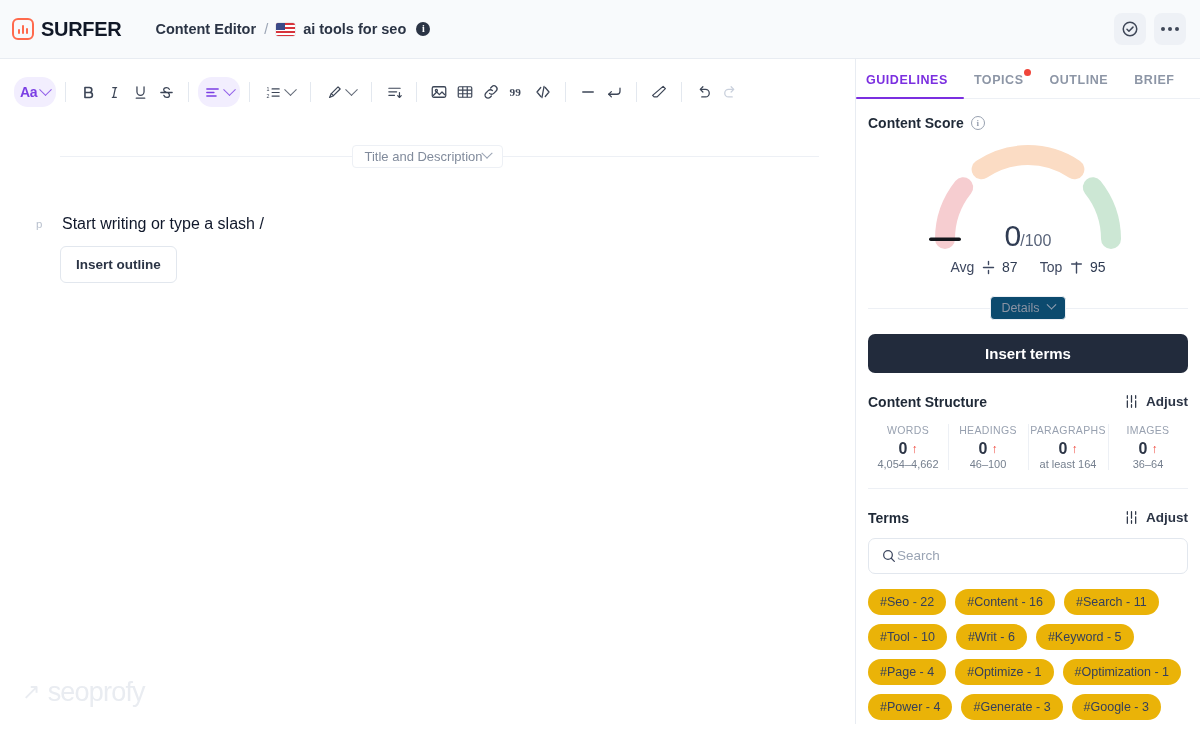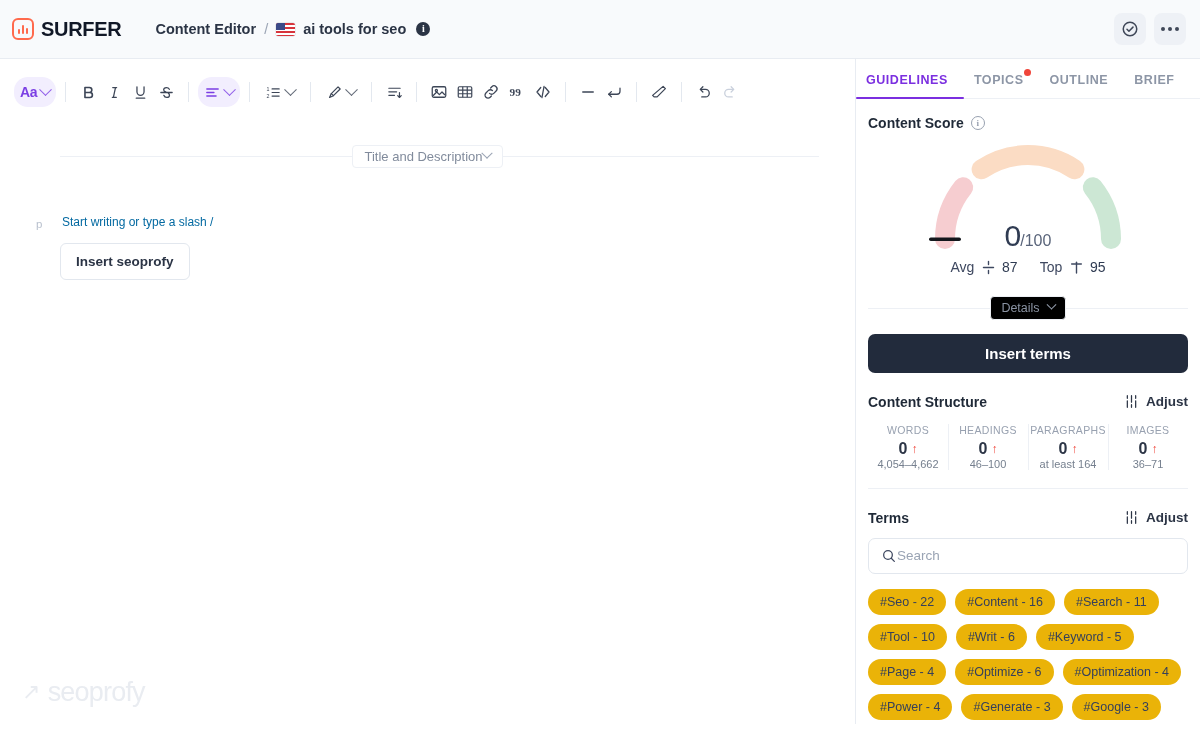--- a/index.html
+++ b/index.html
@@ -97,21 +97,21 @@
     position: relative; z-index: 2; background: #fff; padding: 3px 11px;
     border: 1px solid #edf0f5; border-radius: 4px;
     font-size: 13px; color: #818b9c;
     display: inline-flex; align-items: center; gap: 0; cursor: pointer;
   }
   .title-pill .chev2 { width: 8px; height: 8px; border-right: 1.4px solid #9aa4b4;
         border-bottom: 1.4px solid #9aa4b4; transform: rotate(45deg) translate(-2px,-2px); }
 
   .para-row { display: flex; align-items: flex-start; margin-top: 46px; }
   .para-tag { width: 26px; font-size: 11.5px; color: #b9c1ce; padding-top: 3px; }
-  .placeholder { font-size: 12px; color: #0369a1; }
+  .placeholder { font-size: 16px; color: #0f172a; }
   .started { font-size: 14px; color: #c1c8d4; margin: 24px 0 0 24px; }
   .outline-btn {
     margin: 13px 0 0 24px; display: inline-block;
     border: 1px solid #e2e7ee; border-radius: 6px; background: #fff;
     padding: 10px 15px; font-size: 13.5px; font-weight: bold; color: #2b3445;
     cursor: pointer;
   }
   .watermark {
     position: absolute; left: 22px; bottom: 16px;
     display: flex; align-items: center; gap: 8px;
@@ -164,21 +164,21 @@
   }
   .avgtop span.v { color: #2f3b52; }
   .avgtop .ic { display: inline-flex; align-items: center; justify-content: center;
                 width: 14px; height: 16px; vertical-align: -3px; margin: 0 3px; }
 
   .details-row { position: relative; height: 28px; margin-top: 18px;
                  display: flex; align-items: center; justify-content: center; }
   .details-row:before { content:""; position: absolute; left: 0; right: 0; top: 50%;
                         border-top: 1px solid #edf0f5; }
   .details-pill {
-    position: relative; z-index: 2; background: #000000; border: 1px solid #edf0f5;
+    position: relative; z-index: 2; background: #0c4a6e; border: 1px solid #edf0f5;
     border-radius: 4px; padding: 4px 10px; font-size: 12.5px; color: #8a93a3;
     display: inline-flex; align-items: center; gap: 8px; cursor: pointer;
   }
   .details-pill .chev2 { width: 7px; height: 7px; border-right: 1.4px solid #9aa4b4;
         border-bottom: 1.4px solid #9aa4b4; transform: rotate(45deg) translate(-2px,-2px); }
 
   .insert-terms {
     display: block; width: 100%; margin-top: 12px;
     background: #222b3c; color: #fff; border: none; border-radius: 7px;
     height: 39px; font-size: 15px; font-weight: bold; cursor: pointer;
@@ -402,21 +402,21 @@
             <span>Title and Description</span>
             <span class="chev2"></span>
           </div>
         </div>
 
         <div class="para-row">
           <div class="para-tag">p</div>
           <div class="placeholder">Start writing or type a slash /</div>
         </div>
 
-        <div class="outline-btn">Insert seoprofy</div>
+        <div class="outline-btn">Insert outline</div>
       </div>
 
       <div class="watermark">
         <span class="wm-arrow">↗</span>
         <span>seoprofy</span>
       </div>
     </div>
 
     <div class="panel">
 
@@ -526,21 +526,21 @@
               <span class="sc-arrow">↑</span>
             </div>
             <div class="sc-range">at least 164</div>
           </div>
           <div class="struct-col">
             <div class="sc-label">IMAGES</div>
             <div class="sc-value">
               <span>0</span>
               <span class="sc-arrow">↑</span>
             </div>
-            <div class="sc-range">36–71</div>
+            <div class="sc-range">36–64</div>
           </div>
         </div>
 
         <div class="divider"></div>
 
         <div class="row-head">
           <div class="sec-title">Terms</div>
           <div class="adjust">
             <svg width="15" height="15" viewBox="0 0 18 18" fill="none" stroke="#2b3445" stroke-width="1.5">
               <path d="M4 2v3.2M4 8.2v7.8M9 2v7.8M9 12.8v3.2M14 2v3.2M14 8.2v7.8" stroke-linecap="round"></path>
@@ -558,22 +558,22 @@
         </div>
 
         <div class="terms">
           <span class="term">#Seo - 22</span>
           <span class="term">#Content - 16</span>
           <span class="term">#Search - 11</span>
           <span class="term">#Tool - 10</span>
           <span class="term">#Writ - 6</span>
           <span class="term">#Keyword - 5</span>
           <span class="term">#Page - 4</span>
-          <span class="term">#Optimize - 6</span>
-          <span class="term">#Optimization - 4</span>
+          <span class="term">#Optimize - 1</span>
+          <span class="term">#Optimization - 1</span>
           <span class="term">#Power - 4</span>
           <span class="term">#Generate - 3</span>
           <span class="term">#Google - 3</span>
           <span class="term">#Rank - 3</span>
         </div>
 
       </div>
     </div>
 
   </div>

